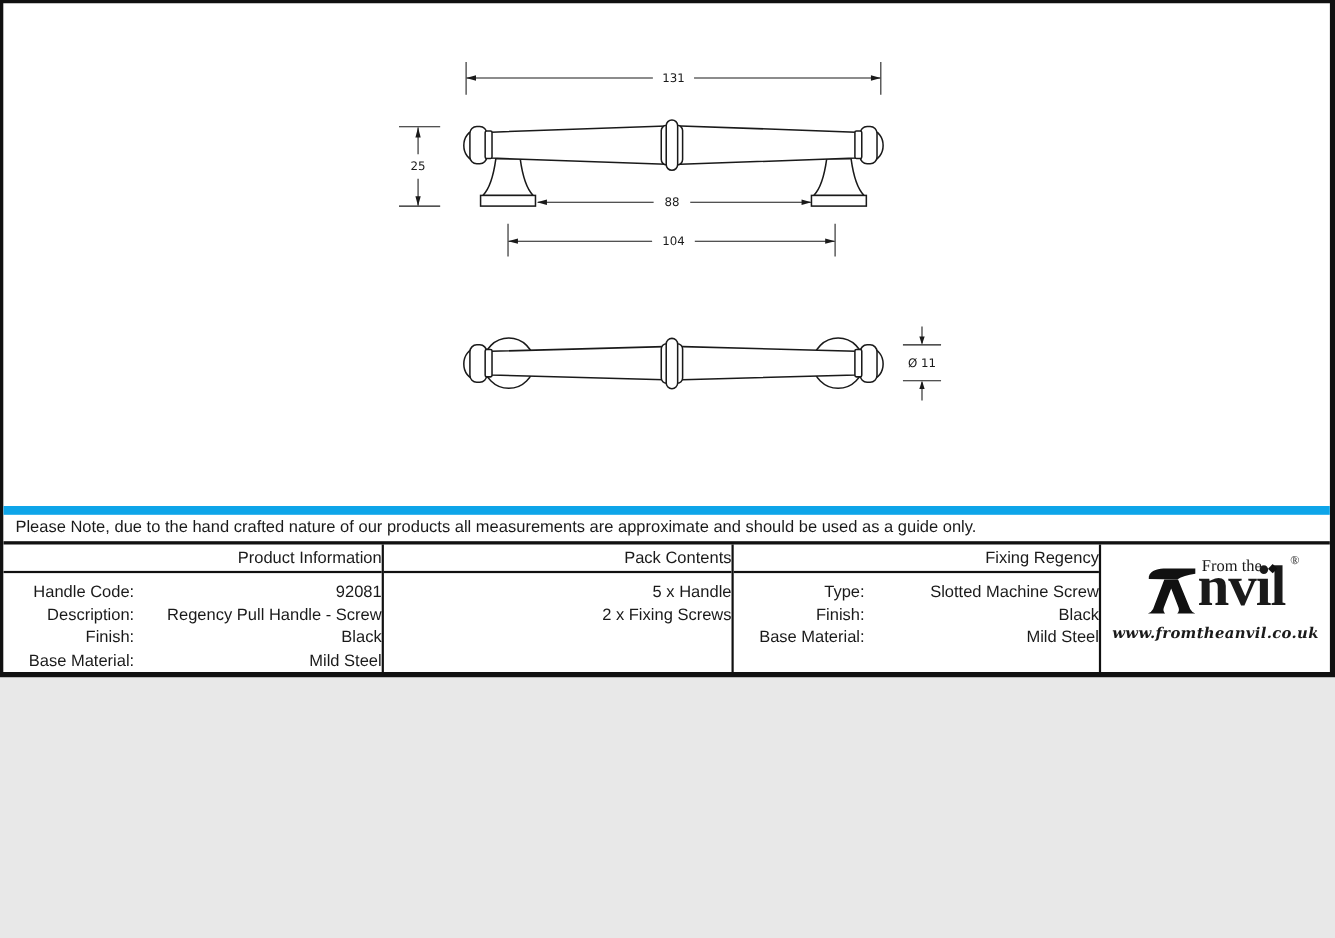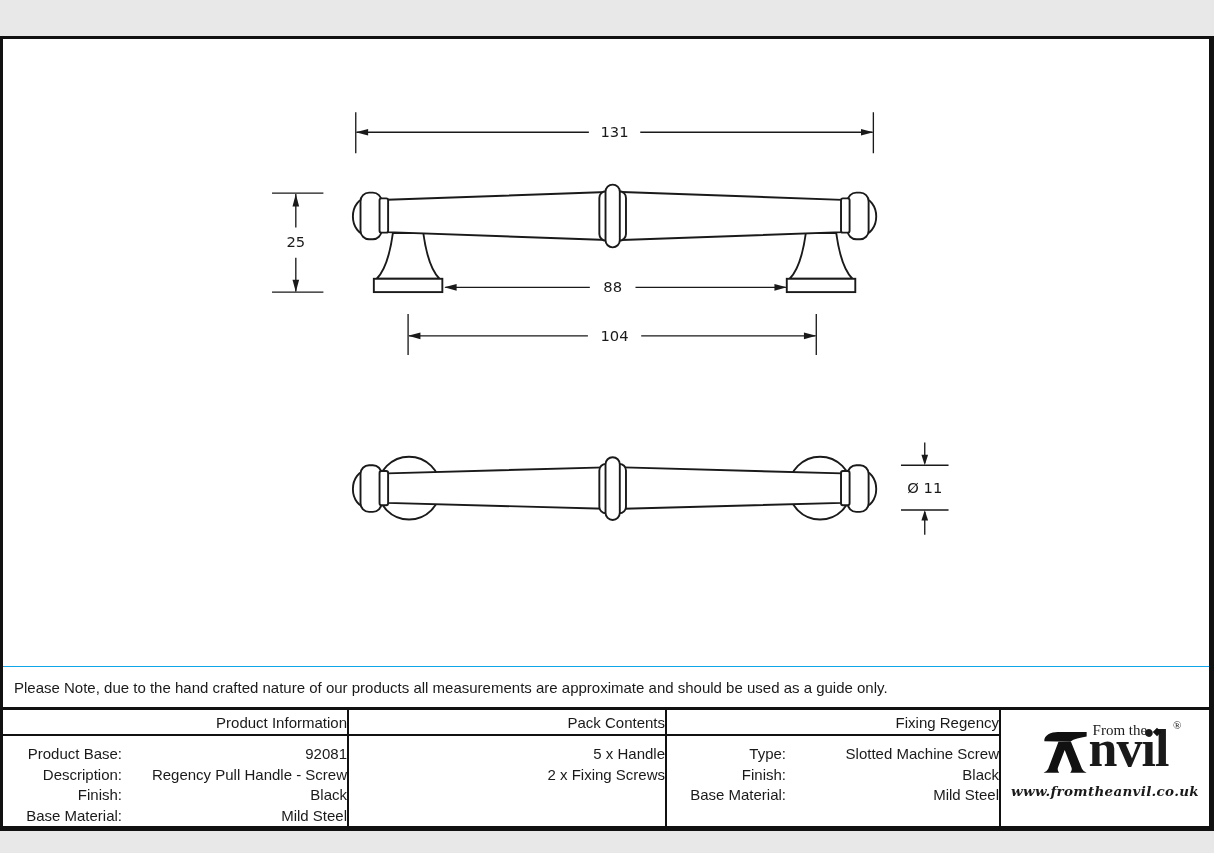--- a/index.html
+++ b/index.html
@@ -1,33 +1,32 @@
 <!DOCTYPE html>
 <html><head>
 <meta charset="utf-8">
 <style>
   html,body{margin:0;padding:0;background:#e8e8e8;}
   .page{
     position:relative;
-    width:1214px;height:795px;
+    width:1214px;height:616px;
     box-sizing:border-box;
     background:#ffffff;
     border:3px solid #111;
     border-right-width:5px;
     border-bottom-width:5px;
     font-family:"Liberation Sans", sans-serif;
     color:#1a1a1a;
     display:flex;flex-direction:column;
     overflow:hidden;
-    margin-top:36px;
   }
   .drawing{display:block;width:1206px;height:659px;}
   .note-row{
     height:43px;box-sizing:border-box;
-    border-top:1px solid #0ea5e9;
+    border-top:8px solid #0ea5e9;
     display:flex;align-items:center;
     padding-left:11px;font-size:15px;
   }
   .spec-table{
     flex:1;display:flex;box-sizing:border-box;
     border-top:3px solid #111;
   }
   .col{box-sizing:border-box;text-align:right;}
   .col1{width:344px;}
   .col2{width:318px;border-left:2px solid #111;}
@@ -162,21 +161,21 @@
   <div class="note-row">
     <span>Please Note, due to the hand crafted nature of our products all measurements are approximate and should be used as a guide only.</span>
   </div>
 
   <div class="spec-table">
 
     <div class="col col1">
       <div class="col-h">Product Information</div>
       <div class="col-b">
         <div class="kv">
-          <span class="k">Product Base:</span>
+          <span class="k">Handle Code:</span>
           <span class="v">92081</span>
         </div>
         <div class="kv">
           <span class="k">Description:</span>
           <span class="v">Regency Pull Handle - Screw</span>
         </div>
         <div class="kv">
           <span class="k">Finish:</span>
           <span class="v">Black</span>
         </div>

